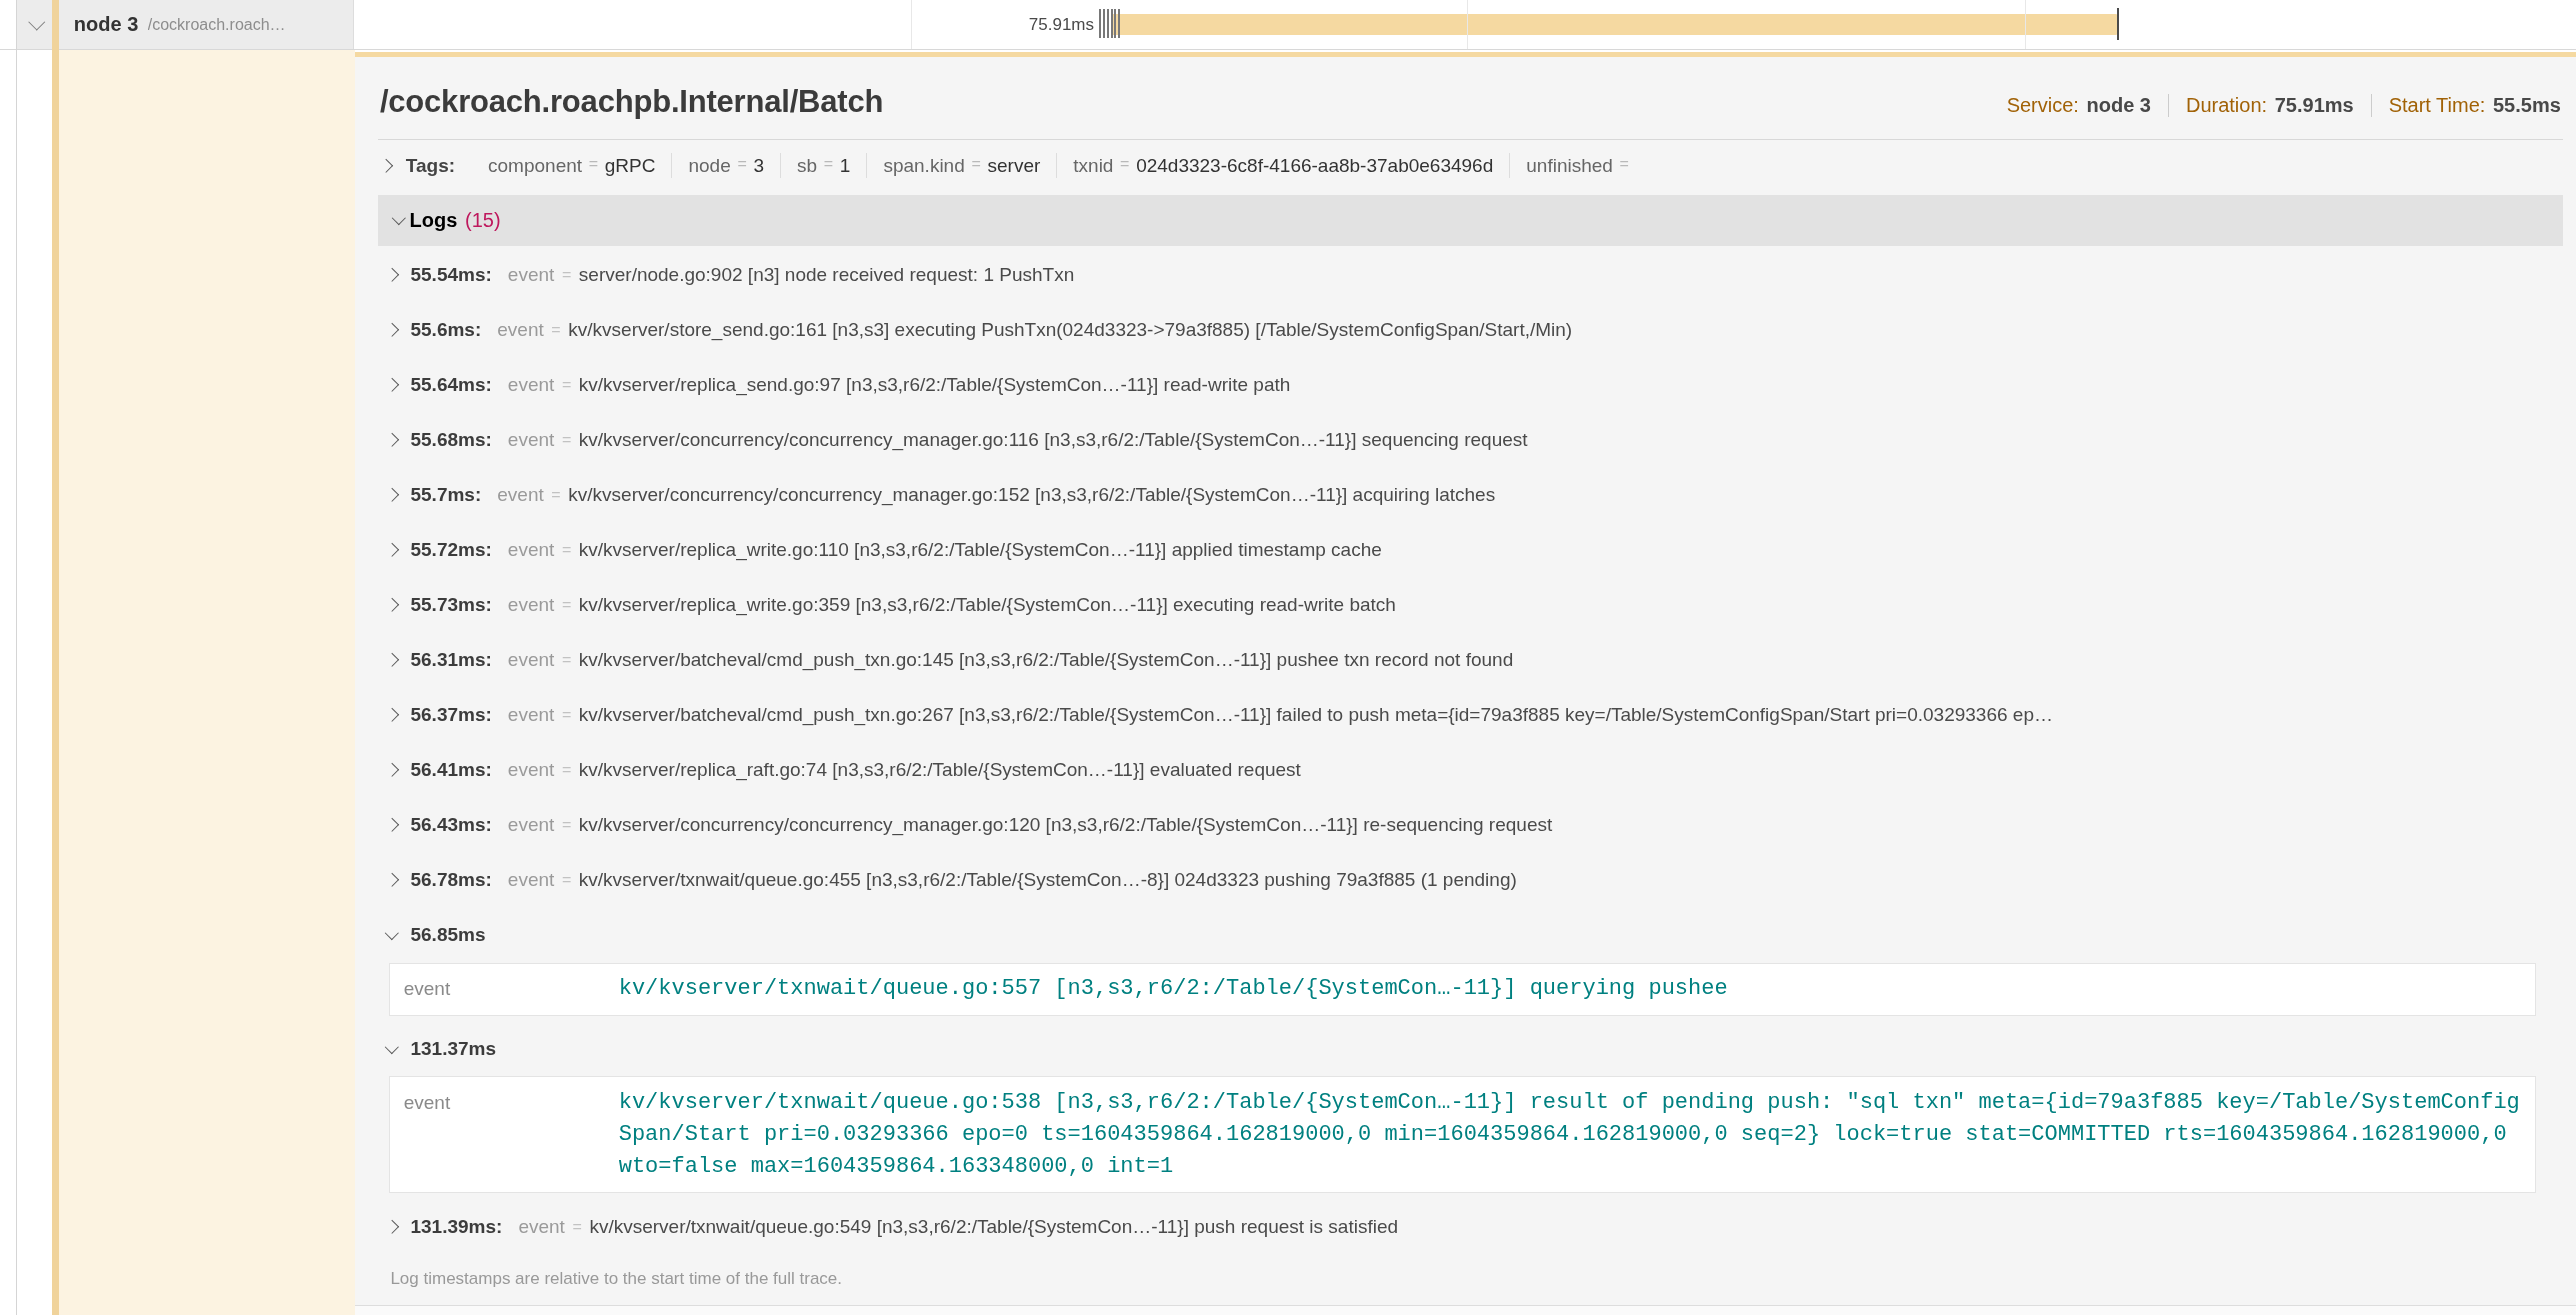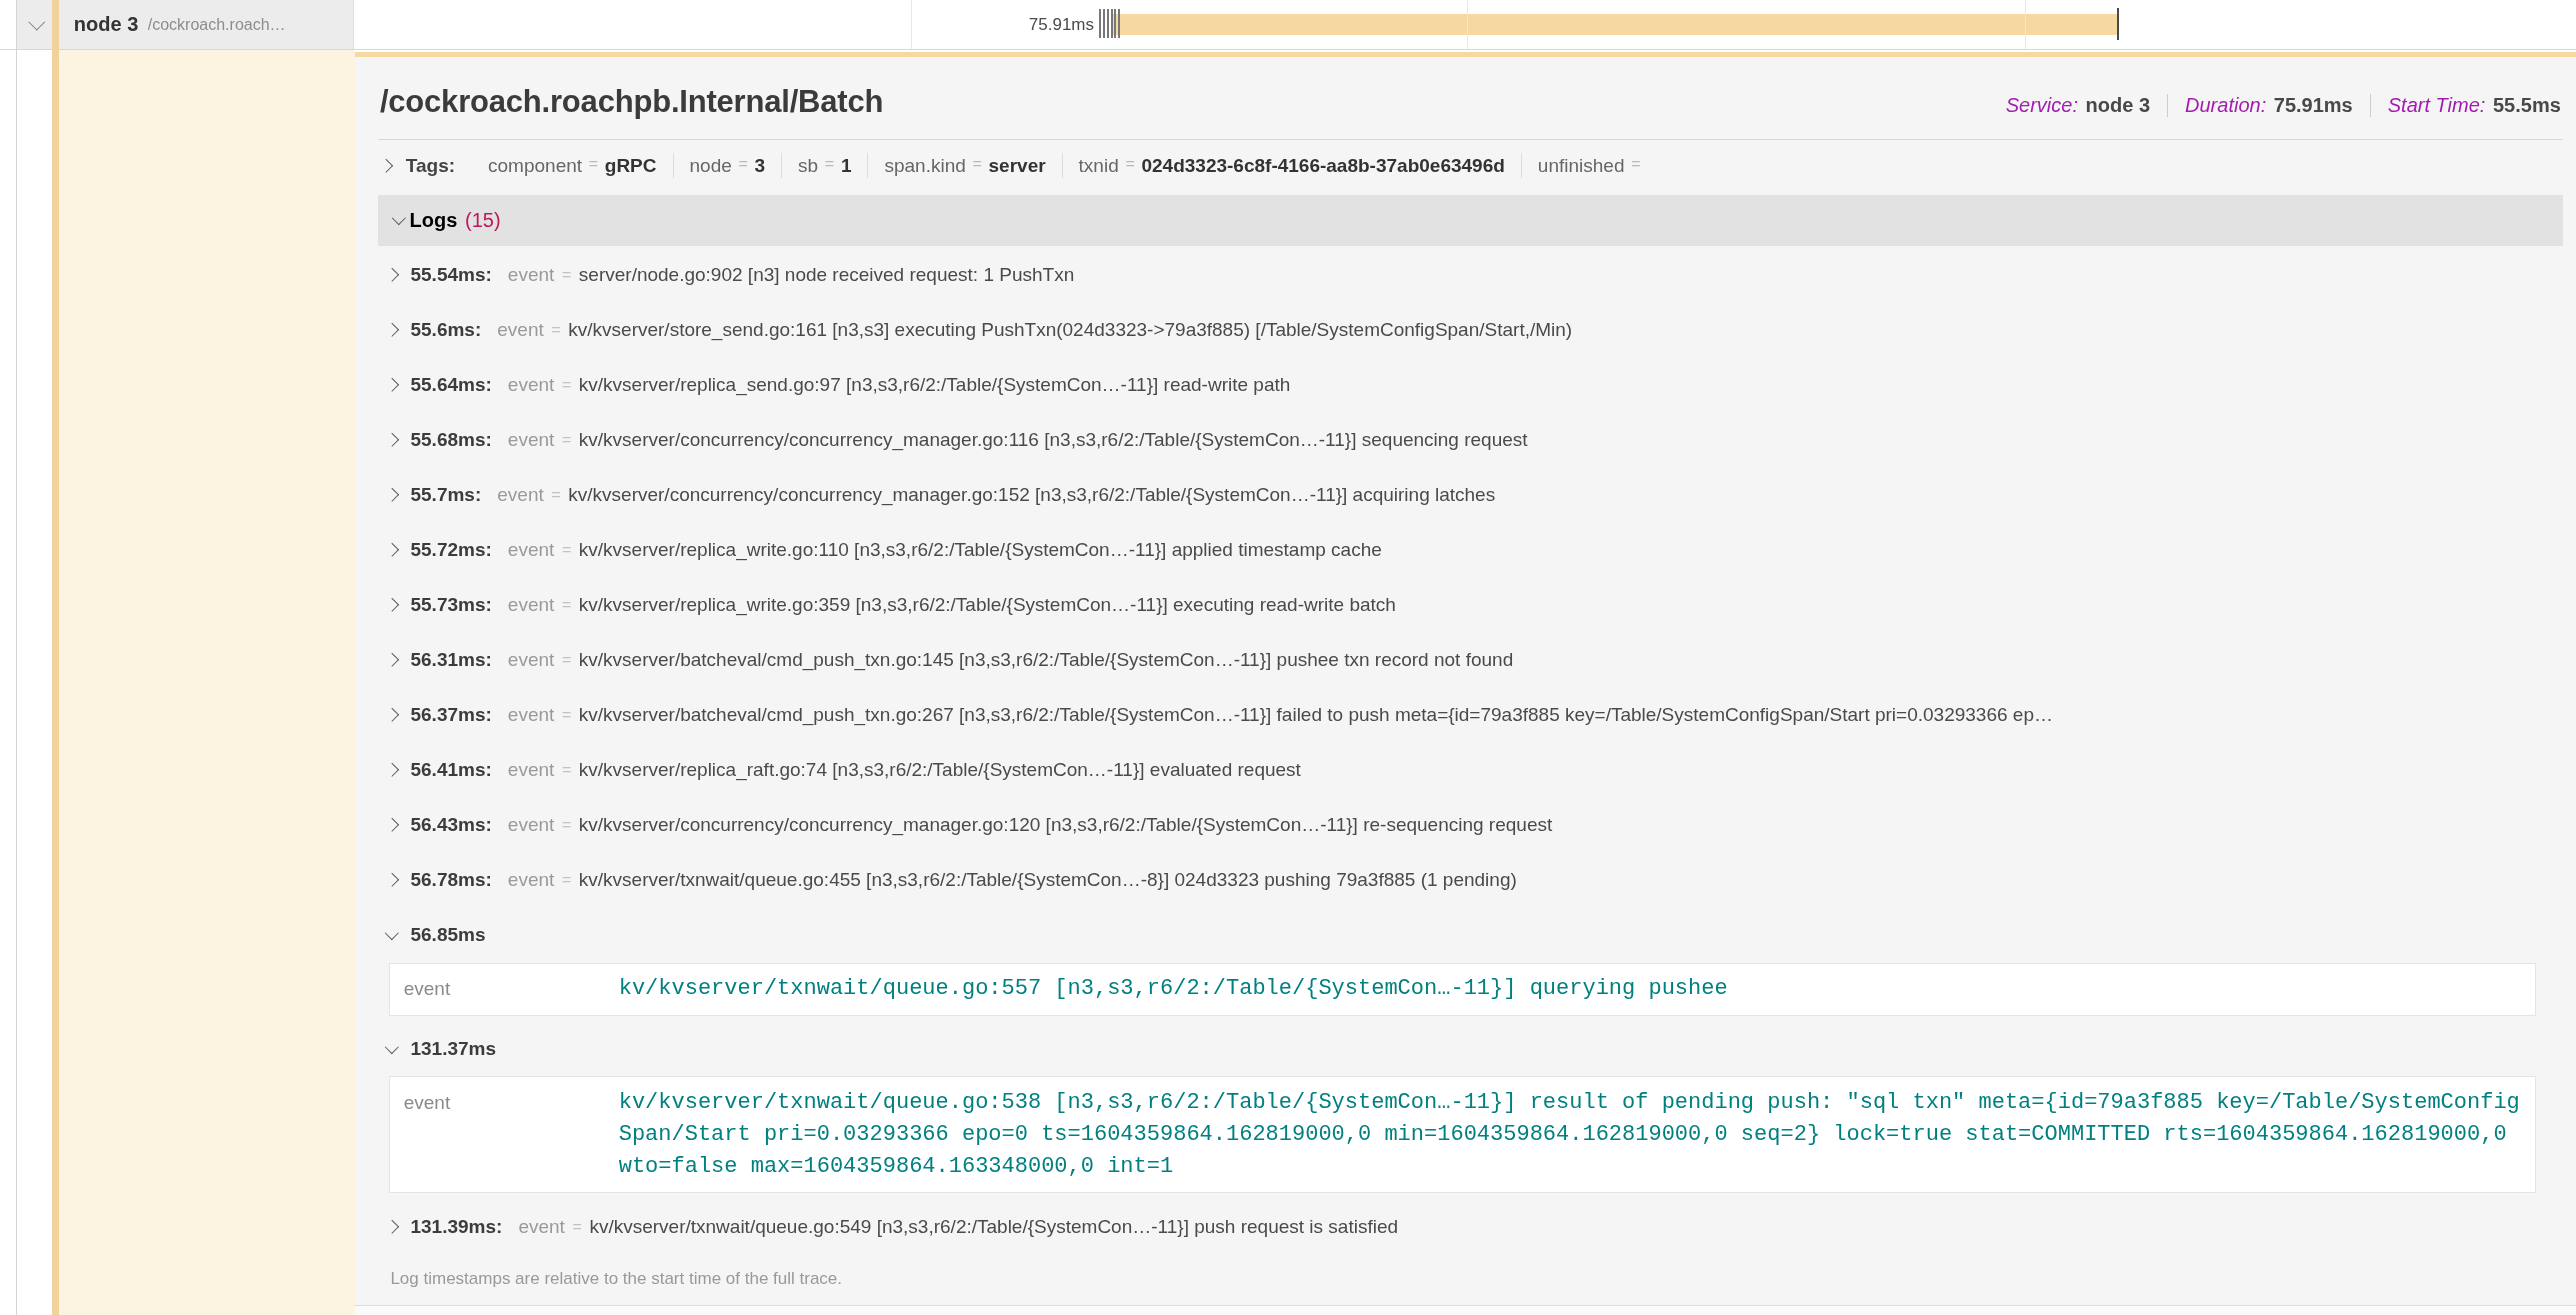--- a/index.html
+++ b/index.html
@@ -29,32 +29,32 @@
   .col-line{position:absolute;left:16px;top:0;width:1px;height:1316px;background:#d5d5d5;}
   .row-rail{position:absolute;left:59px;top:50px;width:296px;height:1266px;background:#fcf3e1;}
   .service-stripe{position:absolute;left:52px;top:0;width:6.7px;height:1316px;background:#f0d39b;}
 
   
   .detail{position:absolute;left:355px;top:52px;width:2221px;height:1266px;background:#f5f5f5;
           border-top:5.7px solid #f5d9a1;box-sizing:border-box;padding:0 13.3px 0 23px;overflow:hidden;}
   .dh{display:flex;align-items:baseline;justify-content:space-between;padding:27px 1.9px 19px 1.9px;border-bottom:1px solid #d8d8d8;}
   .dh-title{font-size:31px;font-weight:700;color:#3b3b3b;letter-spacing:-0.2px;}
   .dh-meta{display:flex;align-items:center;font-size:20px;white-space:nowrap;}
-  .meta-label{color:#a21caf;font-style:italic;}
+  .meta-label{color:#a16207;}
   .meta-value{color:#484848;font-weight:700;margin-left:7.6px;}
   .meta-div{width:1px;height:23px;background:#ccc;margin:0 17px;align-self:center;}
 
   .tags{display:flex;align-items:center;height:51px;font-size:19px;}
   .tags-label{font-weight:700;color:#444;margin-left:15.3px;}
   .tag-list{display:flex;align-items:center;}
   .tag-item{display:flex;align-items:flex-start;white-space:nowrap;}
   .tag-sep{width:1px;height:25px;background:#ddd;margin:0 16px;}
   .tag-key{color:#666;}
   .tag-eq{color:#b9b9b9;margin:0 6.7px;font-size:16px;}
-  .tag-value{color:#333;font-weight:bold;}
+  .tag-value{color:#333;}
   .tags .chev{margin-left:2.9px;margin-right:0;}
 
   .logs-head{height:51px;background:#e2e2e2;display:flex;align-items:center;margin-top:3.8px;font-size:20px;}
   .logs-head .chev{margin-left:16px;}
   .logs-title{font-weight:700;color:#000000;margin-left:6px;}
   .logs-count{color:#be185d;margin-left:7.6px;}
 
   .log-rows{margin-top:1.9px;}
   .log-row{height:55px;display:flex;align-items:center;font-size:19px;overflow:hidden;cursor:pointer;}
   .log-row .chev{margin-left:8.6px;}

